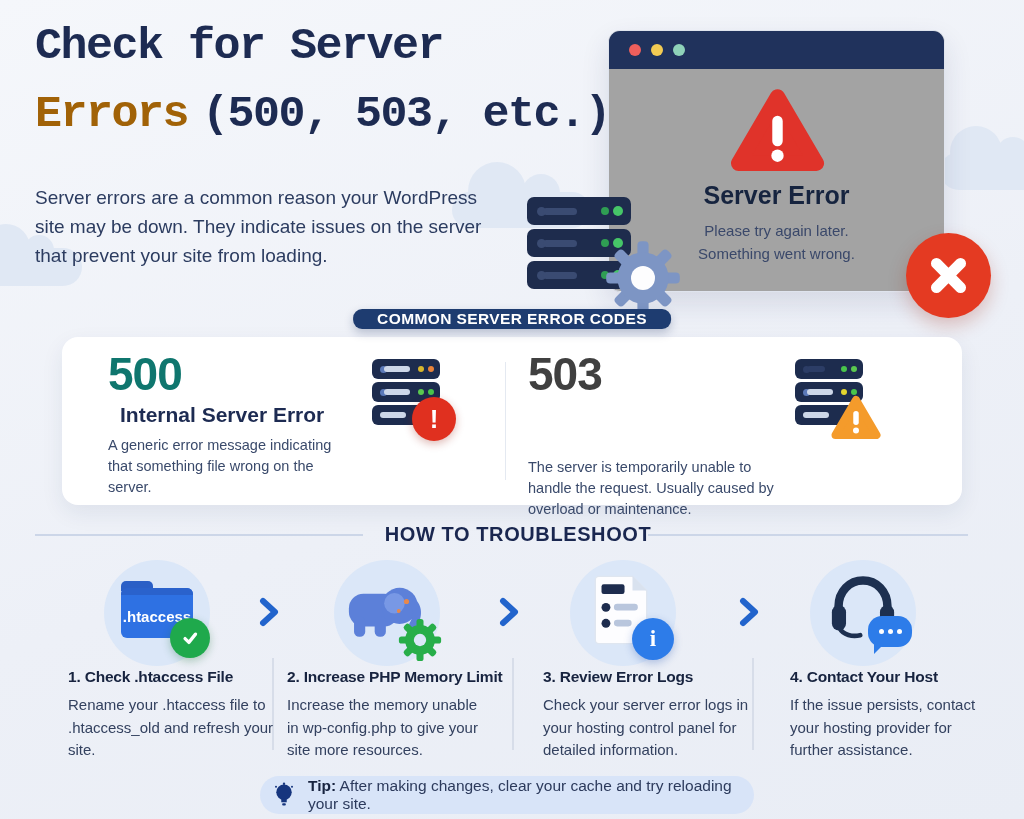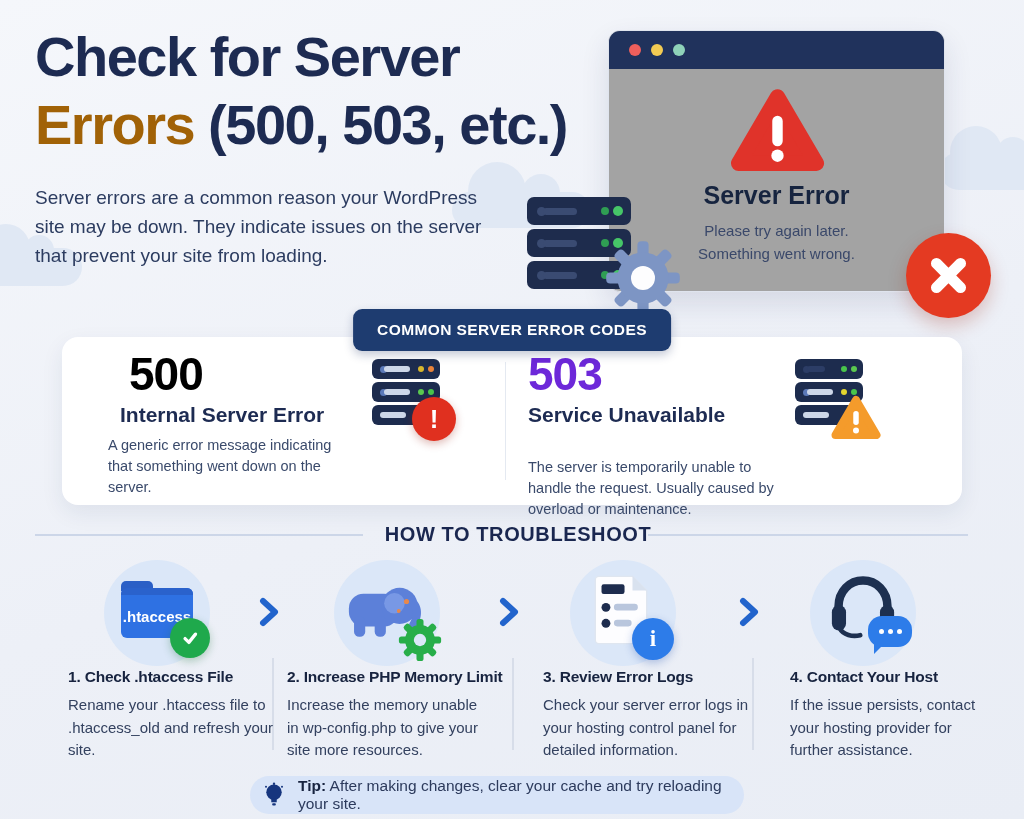--- a/index.html
+++ b/index.html
@@ -18,22 +18,22 @@
   .cloud-a::before { width:58px; height:58px; top:-30px; left:16px; }
   .cloud-a::after  { width:38px; height:38px; top:-18px; left:70px; }
   .cloud-b { left:940px; top:152px; width:110px; height:38px; }
   .cloud-b::before { width:52px; height:52px; top:-26px; left:10px; }
   .cloud-b::after  { width:34px; height:34px; top:-15px; left:56px; }
   .cloud-c { left:-38px; top:248px; width:120px; height:38px; }
   .cloud-c::before { width:48px; height:48px; top:-24px; left:20px; }
   .cloud-c::after  { width:30px; height:30px; top:-13px; left:62px; }
 
   
-  .title { left:35px; top:23px; font-size:56px; font-weight:800; letter-spacing:-1.5px;
-           line-height:68px; color:#1d2b52; z-index:4; }
+  .title { left:35px; top:13px; font-size:45px; font-weight:800; letter-spacing:-1.5px;
+           line-height:68px; color:#1d2b52; z-index:4;font-family:Liberation Mono, monospace; }
   .title .accent { color:#a16207; }
   .title .suffix { margin-left:14px; }
   .subtitle { left:35px; top:183px; width:452px; font-size:19px; line-height:29px;
               color:#2c3c60; z-index:4; }
 
   
   .window { left:608px; top:30px; width:337px; height:262px; background:#a3a3a3;
             border:1px solid #dfe4ee; border-radius:12px; z-index:2;
             box-shadow:0 12px 28px rgba(30,45,90,.12); }
   .window-bar { height:38px; background:#20325c; border-radius:11px 11px 0 0;
@@ -64,32 +64,32 @@
                 border-radius:4px; background:#3a4b72; }
   .slab .d1 { position:absolute; right:22px; top:10px; width:8px; height:8px;
               border-radius:50%; background:#2f9e53; }
   .slab .d2 { position:absolute; right:8px; top:9px; width:10px; height:10px;
               border-radius:50%; background:#46c668; }
   .hero-gear { left:603px; top:238px; z-index:4; }
 
   
   .codes-badge { left:50%; transform:translateX(-50%); top:309px; background:#1e3c70;
                  color:#fff; font-size:15.5px; font-weight:700; letter-spacing:.4px;
-                 padding:12px 24px; border-radius:9px; z-index:6;
+                 padding:1px 24px; border-radius:9px; z-index:6;
                  box-shadow:0 4px 10px rgba(20,40,90,.25); }
 
   
   .codes-card { left:62px; top:337px; width:900px; height:168px; background:#fff;
                 border-radius:16px; z-index:5; box-shadow:0 8px 22px rgba(30,45,90,.08); }
   .card-divider { position:absolute; left:443px; top:25px; width:1px; height:118px;
                   background:#e4e9f1; }
   .code-num { position:absolute; top:12px; font-size:46px; font-weight:800;
               letter-spacing:-1px; line-height:50px; }
-  .code-num.c500 { left:46px; color:#000000;margin-left:21px; }
-  .code-num.c503 { left:466px; color:#6d28d9; }
+  .code-num.c500 { left:46px; color:#0f766e; }
+  .code-num.c503 { left:466px; color:#404040; }
   .code-title { position:absolute; top:66px; font-size:21px; font-weight:700; color:#1d2b52; }
   .code-title.c500 { left:58px; }
   .code-title.c503 { left:466px; }
   .code-desc { position:absolute; top:98px; font-size:14.5px; line-height:21px; color:#3a4a6b; }
   .code-desc.c500 { left:46px; width:250px; }
   .code-desc.c503 { left:466px; width:268px;margin-top:22px; }
 
   
   .mini-servers { position:absolute; width:68px; display:flex; flex-direction:column; gap:3px; }
   .mini-servers.s500 { left:310px; top:22px; }
@@ -143,21 +143,21 @@
                 justify-content:center; color:#fff; font-size:23px; font-weight:800;
                 font-family:"Liberation Serif", serif; box-shadow:0 3px 8px rgba(30,80,180,.3); }
   .bubble { position:absolute; left:58px; top:56px; width:44px; height:31px;
             background:#2d7ce9; border-radius:14px; display:flex; align-items:center;
             justify-content:center; gap:4px; }
   .bubble::after { content:""; position:absolute; left:6px; bottom:-7px;
             border:6px solid transparent; border-top-color:#2d7ce9; border-left-color:#2d7ce9; }
   .bubble .bdot { width:5px; height:5px; border-radius:50%; background:#fff; }
 
   
-  .tip { left:250px; top:776px; width:494px; height:38px; background:#d8e4f8;
+  .tip { left:260px; top:776px; width:494px; height:38px; background:#d8e4f8;
          border-radius:19px; display:flex; align-items:center; z-index:4; }
   .tip-bulb { margin-left:14px; }
   .tip-text { margin-left:14px; font-size:15.5px; color:#2c3a5c; }
   .tip-text b { color:#17233f; }
 </style>
 </head>
 <body>
 
 <div class="cloud cloud-a"></div>
 <div class="cloud cloud-b"></div>
@@ -226,42 +226,41 @@
   <circle cx="50" cy="50" r="15" fill="#fdfdfe"></circle>
 </svg>
 
 <div class="abs codes-badge">COMMON SERVER ERROR CODES</div>
 
 <div class="abs codes-card">
   <div class="card-divider"></div>
 
   <div class="code-num c500">500</div>
   <div class="code-title c500">Internal Server Error</div>
-  <div class="code-desc c500">A generic error message indicating that something went down on the server.</div>
+  <div class="code-desc c500">A generic error message indicating that something file wrong on the server.</div>
   <div class="mini-servers s500">
     <div class="mslab">
         <span class="mdot"></span>
         <span class="mbar"></span>
         <span class="led" style="right:16px;background:#d8b62c"></span>
         <span class="led" style="right:6px;background:#e8833a"></span>
       </div>
     <div class="mslab">
         <span class="mdot"></span>
         <span class="mbar"></span>
         <span class="led" style="right:16px;background:#5bc84f"></span>
         <span class="led" style="right:6px;background:#49c54b"></span>
       </div>
     <div class="mslab">
         <span class="mbar" style="left:8px"></span>
       </div>
     <div class="badge-err">!</div>
   </div>
 
   <div class="code-num c503">503</div>
-  <div class="code-title c503">Service Unavailable</div>
   <div class="code-desc c503">The server is temporarily unable to handle the request. Usually caused by overload or maintenance.</div>
   <div class="mini-servers s503">
     <div class="mslab">
         <span class="mdot" style="background:#2c3d66"></span>
         <span class="mbar" style="width:18px;background:#2c3d66"></span>
         <span class="led" style="right:16px;background:#49c54b"></span>
         <span class="led" style="right:6px;background:#5bc84f"></span>
       </div>
     <div class="mslab">
         <span class="mdot"></span>

